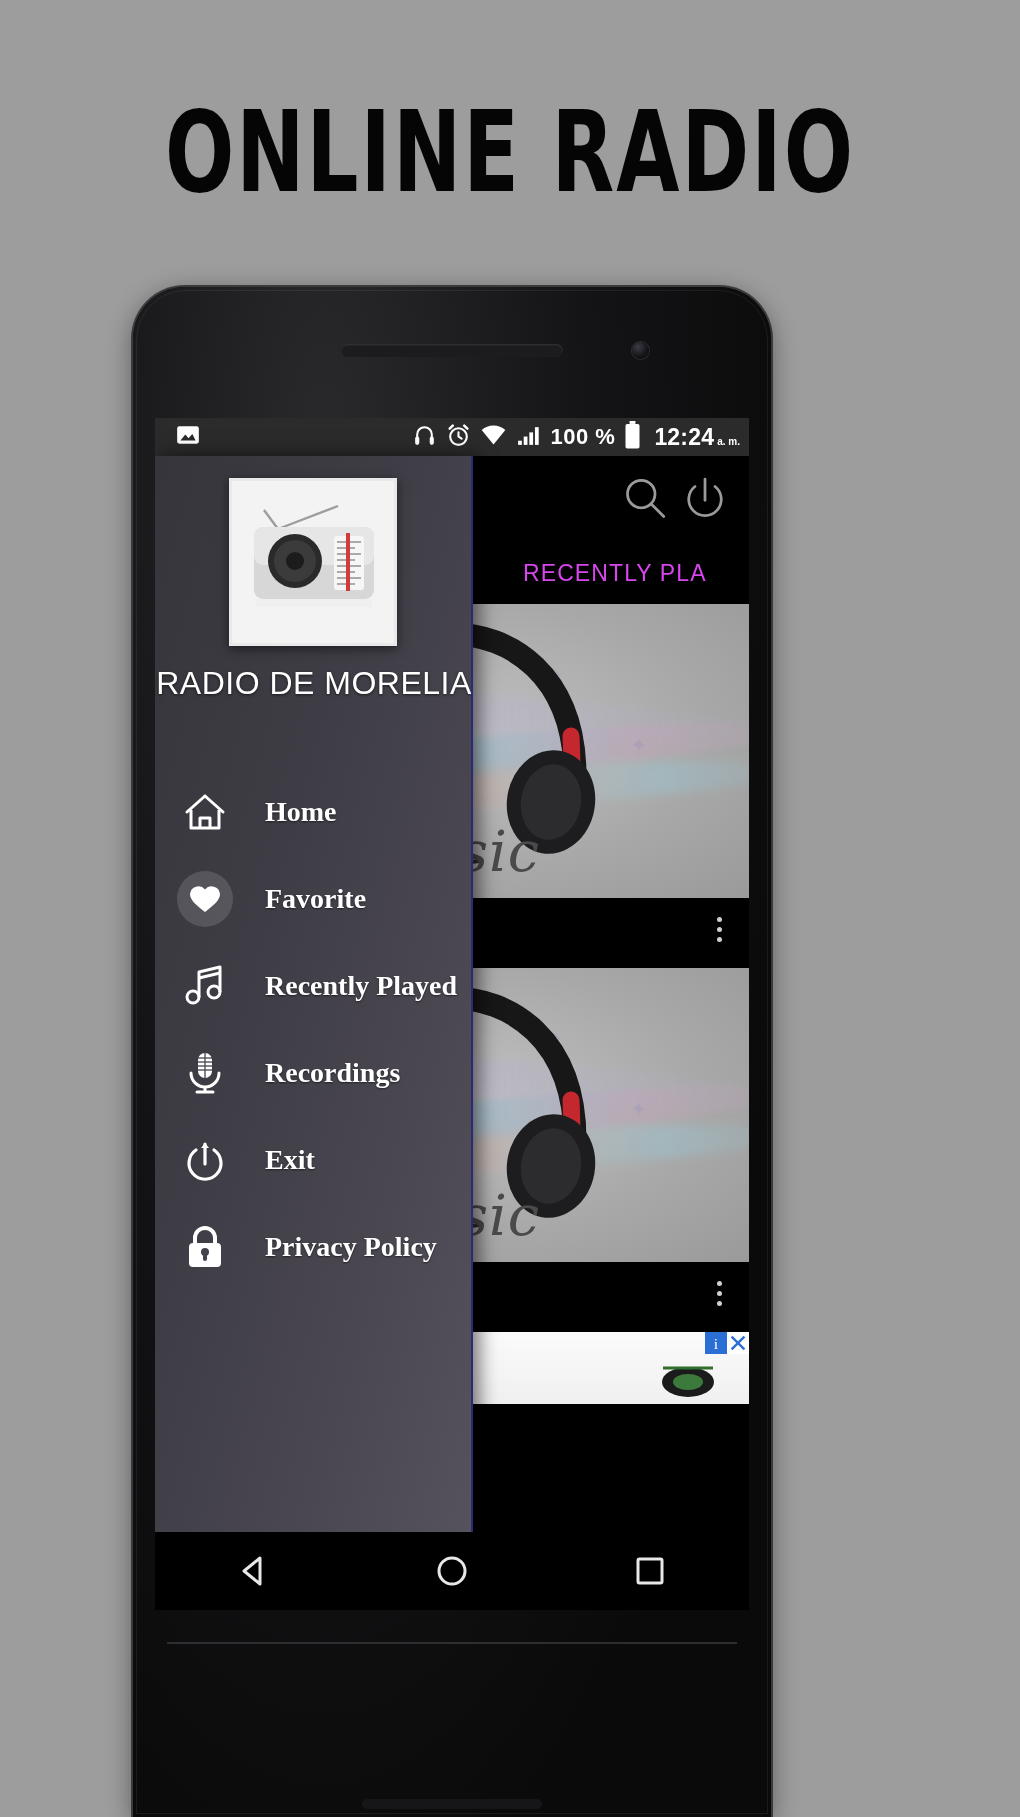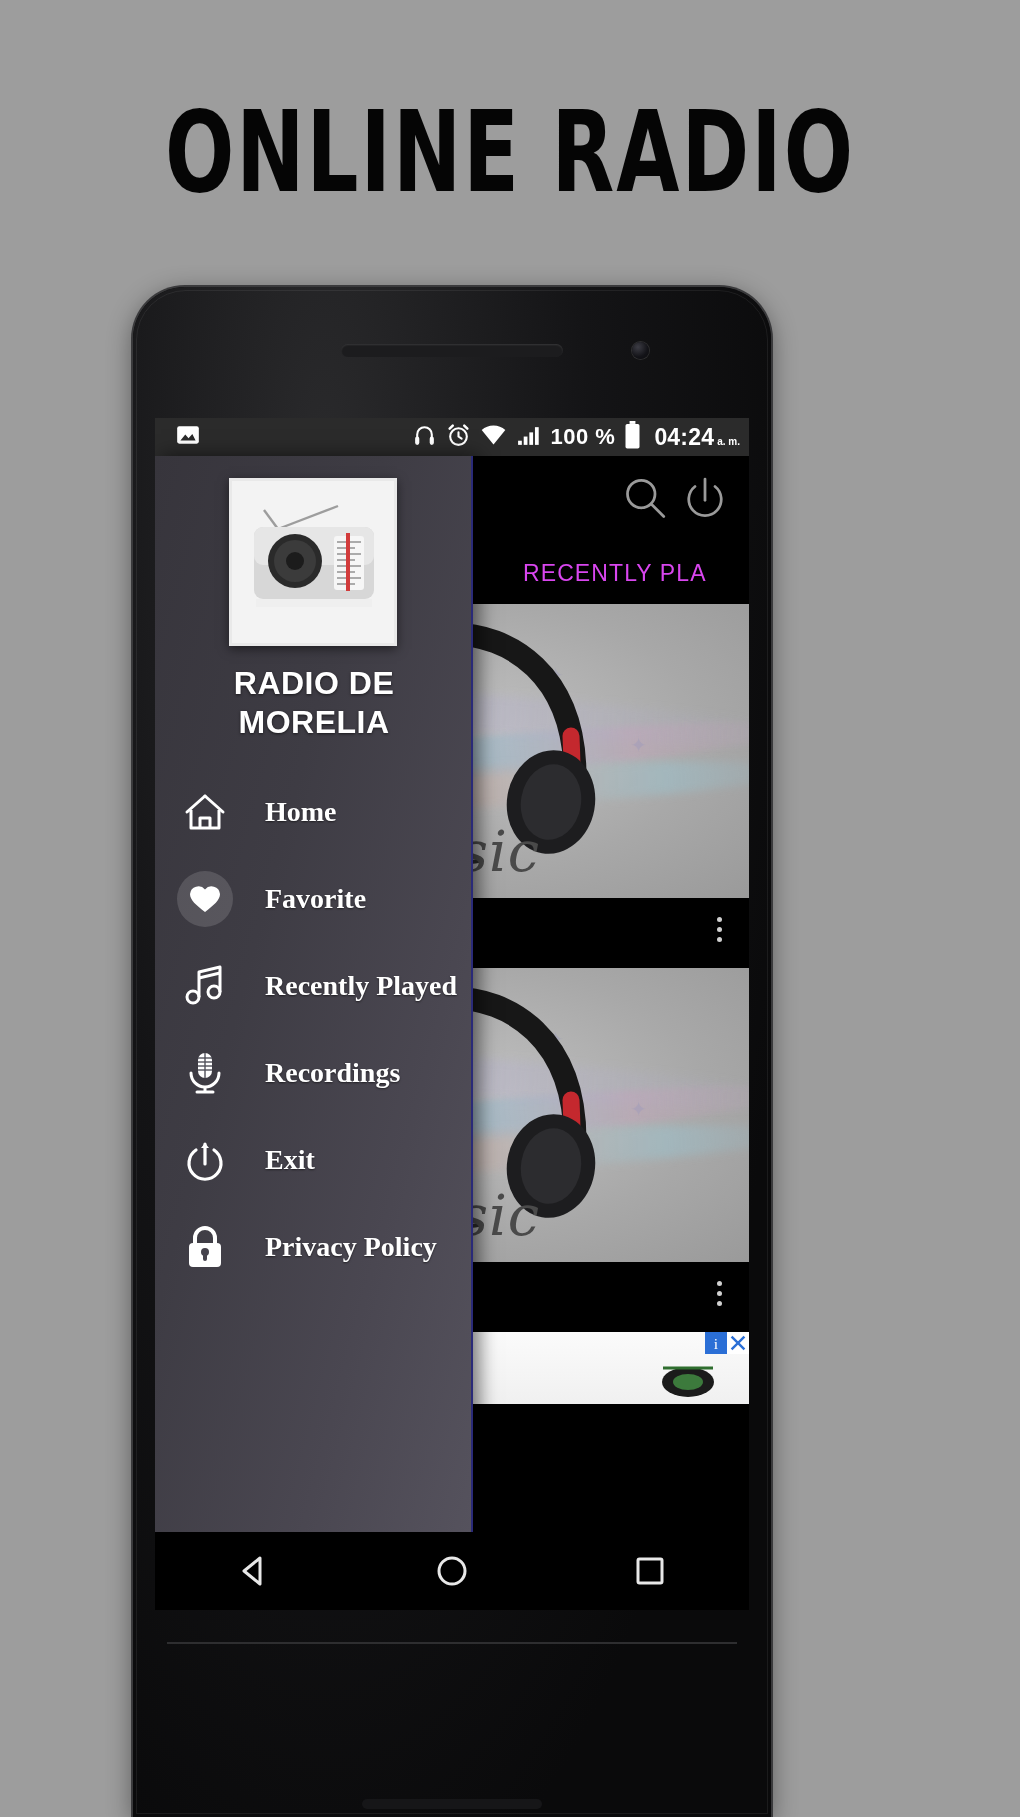--- a/index.html
+++ b/index.html
@@ -237,21 +237,21 @@
     background: #f3f3f3;
     border: 3px solid #e9e9e9;
     box-shadow: 0 3px 10px rgba(0,0,0,.5);
     display: flex; align-items: center; justify-content: center;
   }
   #drawer-title {
     position: absolute; left: 0; top: 208px; width: 318px;
     text-align: center;
     color: #ffffff;
     font-size: 32px;
-    font-weight: 700;
+    font-weight: 400;
     line-height: 1.22;
     letter-spacing: .5px;
     text-shadow: 0 1px 3px rgba(0,0,0,.6);
   }
   #drawer-menu {
     position: absolute; left: 0; top: 312px; width: 318px; font-family: Liberation Serif, serif;
   }
   .menu-item {
     height: 87px;
     display: flex; align-items: center;
@@ -326,21 +326,21 @@
             </svg>
         </span>
         <span id="battery-pct">100 %</span>
         <span class="sb-glyph">
           <svg width="17" height="28" viewBox="0 0 14 24">
               <rect x="4.5" y="0" width="5" height="2.5" fill="#fff"></rect>
               <rect x="1" y="2.5" width="12" height="21" rx="1.5" fill="#fff"></rect>
             </svg>
         </span>
         <span id="clock-wrap">
-          <span id="clock-time">04:24</span>
+          <span id="clock-time">12:24</span>
           <span id="clock-ampm">a. m.</span>
         </span>
       </div>
     </div>
 
     <div id="app-content">
 
       <div id="app-bar">
         <span id="app-bar-title">relia</span>
         <span class="appbar-icon">

